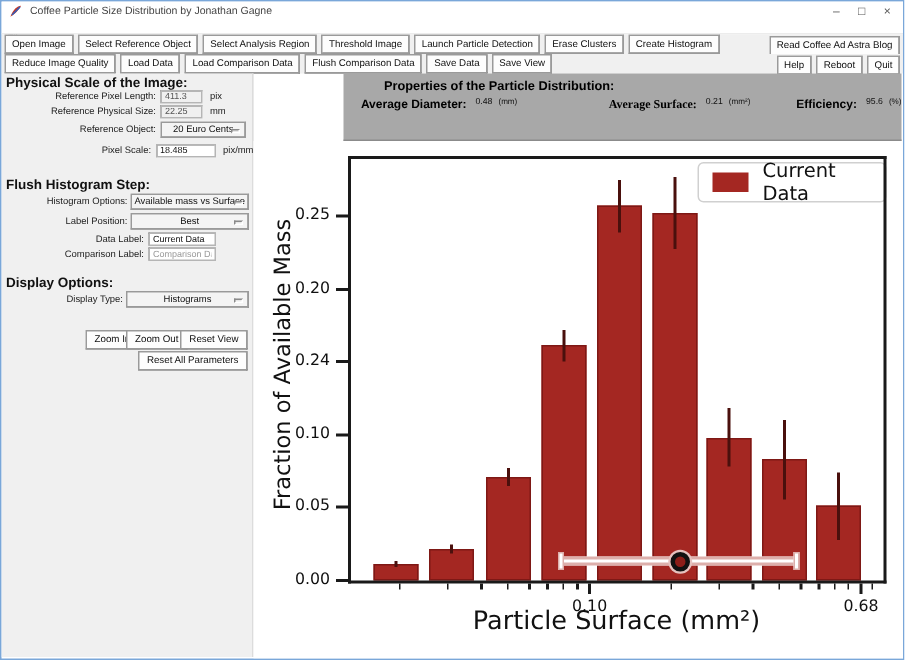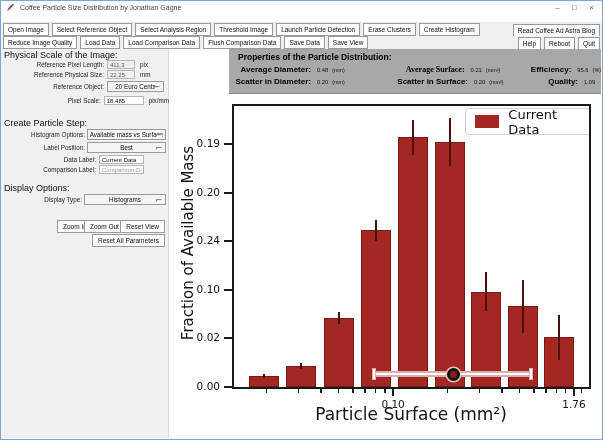--- a/index.html
+++ b/index.html
@@ -16,35 +16,35 @@
   #menu-file{display:inline-block;font-size:6.5px;color:#222;padding:1px 4px;}
   
   .toolbar{position:absolute;left:0;width:100%;background:#f0f0f0;display:flex;align-items:center;}
   #toolbar1{top:22px;height:13px;}
   #toolbar2{top:35px;height:13px;}
   .tb-left{display:flex;gap:3px;padding-left:2px;}
   .tb-right{position:absolute;right:2px;top:1px;display:flex;gap:3px;}
   .tbtn{font-size:6.5px;color:#111;background:#fdfdfd;border:1px solid;border-color:#fff #6f6f6f #6f6f6f #fff;outline:1px solid #9a9a9a;outline-offset:-1px;padding:1.5px 4px;white-space:nowrap;line-height:1.2;}
   
   #left-panel{position:absolute;left:0;top:48px;width:168px;height:389px;background:#f0f0f0;border-right:1px solid #dcdcdc;}
-  .heading{position:absolute;left:3px;font-weight:normal;font-size:9px;color:#111;white-space:nowrap;}
+  .heading{position:absolute;left:3px;font-weight:bold;font-size:9px;color:#111;white-space:nowrap;}
   .prow{position:absolute;left:0;width:168px;display:flex;align-items:center;}
   .plab{font-size:6.3px;color:#222;text-align:right;white-space:nowrap;}
   .entry{height:9px;font-size:6px;font-family:"Liberation Sans",sans-serif;color:#111;background:#fff;border:1px solid;border-color:#7a7a7a #fff #fff #7a7a7a;outline:1px solid #b5b5b5;outline-offset:-1px;padding:0 2px;}
   .entry.disabled{background:#f0f0f0;color:#555;}
   .entry.graytext{color:#999;}
   .unit{font-size:6.3px;color:#222;margin-left:5px;}
   .dropdown{height:11px;background:#f4f4f4;border:1px solid;border-color:#fff #6f6f6f #6f6f6f #fff;outline:1px solid #9a9a9a;outline-offset:-1px;display:flex;align-items:center;justify-content:center;position:relative;font-size:6.3px;color:#111;}
   .dd-ind{position:absolute;right:3px;top:4px;width:6px;height:2.5px;background:#e8e8e8;border:1px solid;border-color:#8a8a8a #fff #fff #8a8a8a;}
   .vbtn{position:absolute;font-size:6.5px;color:#111;background:#fdfdfd;border:1px solid;border-color:#fff #6f6f6f #6f6f6f #fff;outline:1px solid #9a9a9a;outline-offset:-1px;padding:2px 5px;white-space:nowrap;}
   
   #props{position:absolute;left:228px;top:48px;width:372px;height:45px;background:#a8a8a8;border-bottom:1px solid #8b8b8b;}
-  #props-heading{position:absolute;left:9px;top:3px;font-weight:bold;font-size:8.5px;color:#000;}
+  #props-heading{position:absolute;left:27px;top:3px;font-weight:bold;font-size:8.5px;color:#000;}
   .pgrow{position:absolute;left:0;width:372px;height:11px;display:flex;align-items:center;}
-  .pgroup{display:flex;align-items:center;}
+  .pgroup{display:flex;align-items:flex-start;}
   .pglabel{font-weight:bold;font-size:8px;color:#000;text-align:right;white-space:nowrap;}
   .pgval{font-size:5.8px;color:#111;margin-left:6px;}
   .pgunit{font-size:5.4px;color:#111;margin-left:4px;}
   
   #chart{position:absolute;left:168px;top:93px;width:433px;height:345px;background:#fff;font-family:"DejaVu Sans",sans-serif;}
   .spine{position:absolute;background:#1a1a1a;}
   .ytick{position:absolute;width:8px;height:2px;background:#1a1a1a;}
   .yticklab{position:absolute;width:32px;text-align:right;font-size:10.5px;color:#111;}
   .xtick{position:absolute;width:2px;height:7px;background:#1a1a1a;}
   .xtickminor{position:absolute;width:1.5px;height:4px;background:#1a1a1a;}
@@ -131,21 +131,21 @@
         <span>20 Euro Cents</span>
         <span class="dd-ind"></span>
       </div>
     </div>
     <div class="prow" style="top:47px;">
       <span class="plab" style="width:103px;">Pixel Scale:</span>
       <input class="entry" style="width: 40px; margin-left: 3px;" value="18.485">
       <span class="unit">pix/mm</span>
     </div>
 
-    <div class="heading" style="top:69px;">Create Particle Step:</div>
+    <div class="heading" style="top:69px;">Flush Histogram Step:</div>
 
     <div class="prow" style="top:80px;">
       <span class="plab" style="width:84px;">Histogram Options:</span>
       <div class="dropdown" style="width:79px;margin-left:2px;">
         <span>Available mass vs Surface</span>
         <span class="dd-ind"></span>
       </div>
     </div>
     <div class="prow" style="top:93px;">
       <span class="plab" style="width:84px;">Label Position:</span>
@@ -189,37 +189,20 @@
         </div>
       <div class="pgroup" style="width:145px;">
           <span class="pglabel" style="width:86px;font-family:Liberation Serif, serif;">Average Surface:</span>
           <span class="pgval">0.21</span>
           <span class="pgunit">(mm²)</span>
         </div>
       <div class="pgroup">
           <span class="pglabel" style="width:51px;">Efficiency:</span>
           <span class="pgval">95.6</span>
           <span class="pgunit">(%)</span>
-        </div>
-    </div>
-    <div class="pgrow" style="top:27px;">
-      <div class="pgroup" style="width:153px;">
-          <span class="pglabel" style="width:82px;">Scatter in Diameter:</span>
-          <span class="pgval">0.20</span>
-          <span class="pgunit">(mm)</span>
-        </div>
-      <div class="pgroup" style="width:145px;">
-          <span class="pglabel" style="width:86px;">Scatter in Surface:</span>
-          <span class="pgval">0.20</span>
-          <span class="pgunit">(mm²)</span>
-        </div>
-      <div class="pgroup">
-          <span class="pglabel" style="width:51px;">Quality:</span>
-          <span class="pgval">1.09</span>
-          <span class="pgunit"></span>
         </div>
     </div>
   </div>
 
   <div id="chart">
     <div id="ylabel">Fraction of Available Mass</div>
     <div id="xlabel">Particle Surface (mm²)</div>
     <div id="plot"></div>
     <div id="legend">
       <div id="legend-swatch" style="background: rgb(164, 39, 34);"></div>
@@ -248,33 +231,33 @@
       <div class="mean-cap" style="left: 202.582px; top: 274.36px;"></div>
       <div class="mean-cap" style="left: 360.222px; top: 274.36px;"></div>
       <div id="mean-dot" style="left: 278.476px; top: 273.86px; background: rgb(140, 29, 24);"></div>
       <div class="spine" style="left: 63px; top: 10px; width: 2px; height: 285px;"></div>
       <div class="spine" style="left: 420px; top: 10px; width: 2px; height: 285px;"></div>
       <div class="spine" style="left: 63px; top: 10px; width: 359px; height: 2px;"></div>
       <div class="spine" style="left: 63px; top: 293px; width: 359px; height: 2px;"></div>
       <div class="ytick" style="left: 55px; top: 292px;"></div>
       <div class="yticklab" style="left: 19px; top: 286px;">0.00</div>
       <div class="ytick" style="left: 55px; top: 243.384px;"></div>
-      <div class="yticklab" style="left: 19px; top: 237.384px;">0.02</div>
+      <div class="yticklab" style="left: 19px; top: 237.384px;">0.05</div>
       <div class="ytick" style="left: 55px; top: 194.768px;"></div>
       <div class="yticklab" style="left: 19px; top: 188.768px;">0.10</div>
       <div class="ytick" style="left: 55px; top: 146.152px;"></div>
       <div class="yticklab" style="left: 19px; top: 140.152px;">0.24</div>
       <div class="ytick" style="left: 55px; top: 97.5363px;"></div>
       <div class="yticklab" style="left: 19px; top: 91.5363px;">0.20</div>
       <div class="ytick" style="left: 55px; top: 48.9204px;"></div>
-      <div class="yticklab" style="left: 19px; top: 42.9204px;">0.19</div>
+      <div class="yticklab" style="left: 19px; top: 42.9204px;">0.25</div>
       <div class="xtick" style="left: 223.104px; top: 295px;"></div>
       <div class="xticklab" style="left: 202.104px; top: 304px;">0.10</div>
       <div class="xtick" style="left: 404.023px; top: 295px;"></div>
-      <div class="xticklab" style="left: 383.023px; top: 304px;">1.76</div>
+      <div class="xticklab" style="left: 383.023px; top: 304px;">0.68</div>
       <div class="xtickminor" style="left: 96.8978px; top: 295px;"></div>
       <div class="xtickminor" style="left: 128.756px; top: 295px;"></div>
       <div class="xtickminor" style="left: 151.36px; top: 295px;"></div>
       <div class="xtickminor" style="left: 168.892px; top: 295px;"></div>
       <div class="xtickminor" style="left: 183.218px; top: 295px;"></div>
       <div class="xtickminor" style="left: 195.33px; top: 295px;"></div>
       <div class="xtickminor" style="left: 205.821px; top: 295px;"></div>
       <div class="xtickminor" style="left: 215.076px; top: 295px;"></div>
       <div class="xtickminor" style="left: 277.816px; top: 295px;"></div>
       <div class="xtickminor" style="left: 309.674px; top: 295px;"></div>

